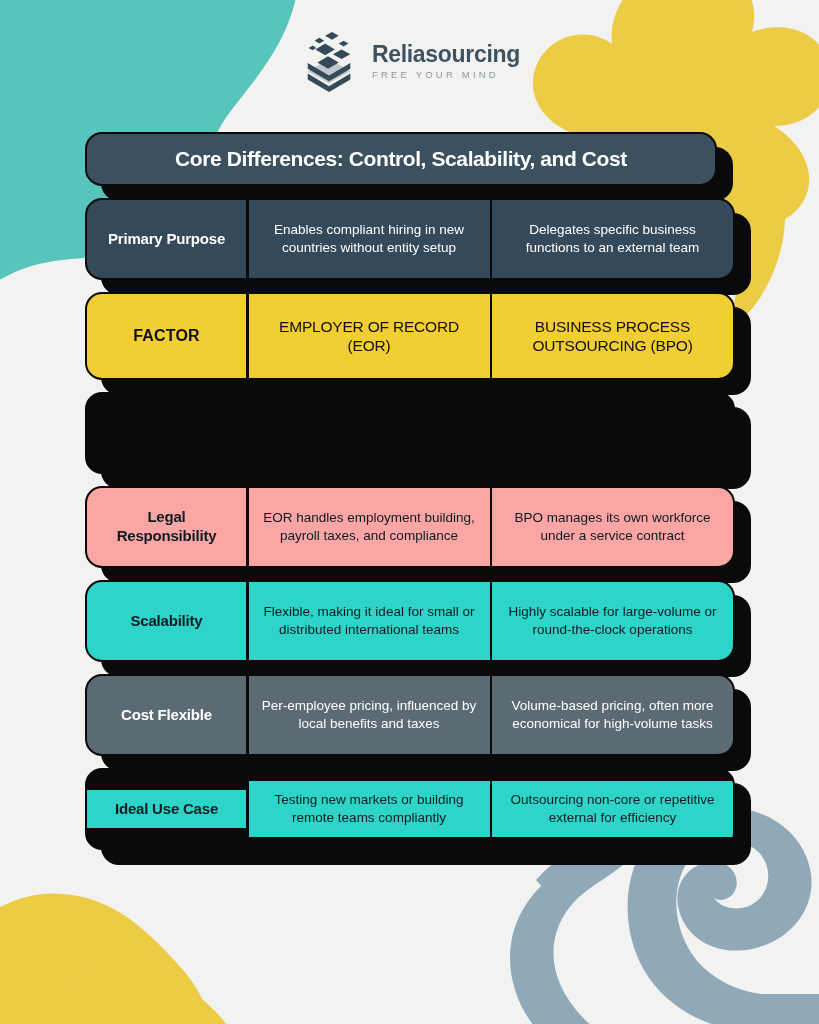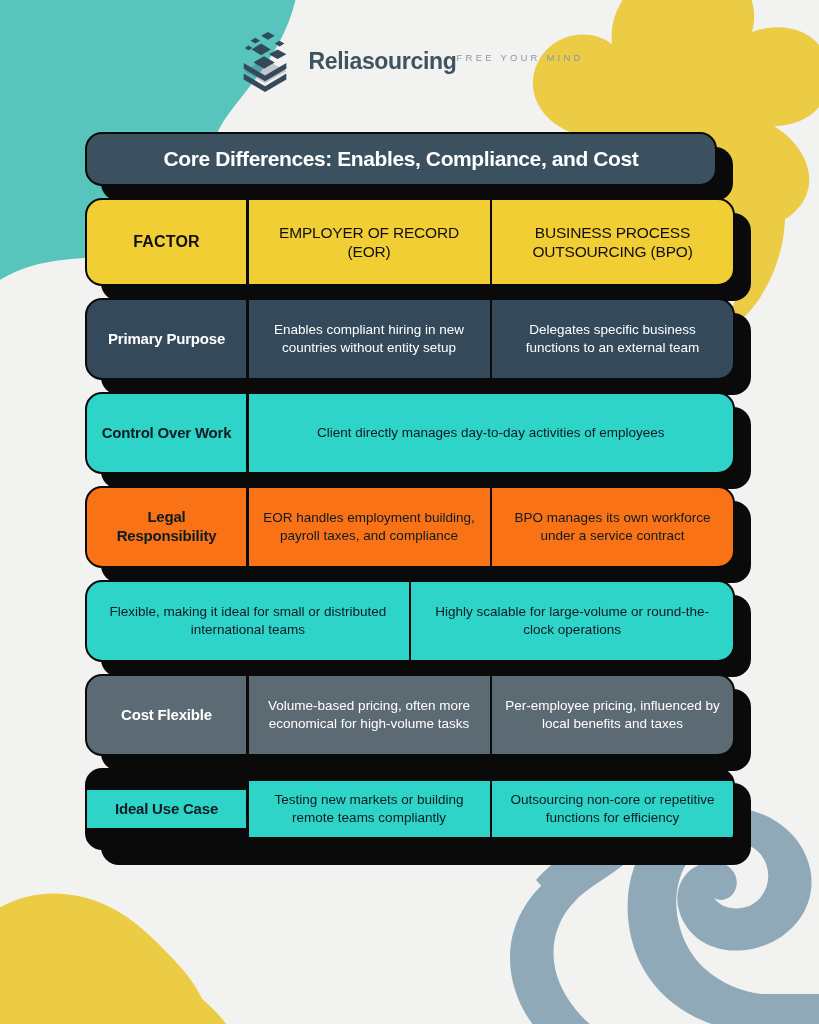--- a/index.html
+++ b/index.html
@@ -14,21 +14,21 @@
   
   #bg-decor { position:absolute; inset:0; width:819px; height:1024px; z-index:0; }
 
   
   .logo-wrap {
     position:absolute; top:30px; left:0; width:819px;
     display:flex; align-items:center; justify-content:center; gap:11px;
     z-index:5;
   }
   .logo-mark { width:62px; height:62px; flex:0 0 auto; }
-  .logo-text { display:flex; flex-direction:row; justify-content:center; }
+  .logo-text { display:flex; flex-direction:column; justify-content:center; }
   .logo-name {
     font-size:23px; font-weight:bold; color:#3d5361;
     letter-spacing:-0.3px; line-height:1.05;
   }
   .logo-tag {
     font-size:9.5px; color:#8b98a1; letter-spacing:3.2px;
     margin-top:3px; font-weight:400;
   }
 
   
@@ -91,21 +91,21 @@
 
   
   .theme-slate .cell { background:#34495a; }
   .theme-slate .txt { color:#ffffff; }
 
   
   .theme-teal .cell { background:#2fd4c8; }
   .theme-teal .txt { color:#0d1b22; }
 
   
-  .theme-bluegray .cell { background:#f97316; }
+  .theme-bluegray .cell { background:#fca5a5; }
   .theme-bluegray .txt { color:#0d1b22; }
 
   
   .theme-gray .cell { background:#5b6a73; }
   .theme-gray .txt { color:#ffffff; }
 
   .r-primary .body { height:82px; }
   .r-control .body { height:82px; }
   .r-legal   .body { height:82px; }
   .r-scale   .body { height:82px; }
@@ -173,63 +173,57 @@
     <div class="logo-name">Reliasourcing</div>
     <div class="logo-tag">FREE YOUR MIND</div>
   </div>
 </div>
 
 <div class="table-wrap">
 
   <div class="card title-card">
     <div class="shadow"></div>
     <div class="body">
-      <div class="title-text">Core Differences: Enables, Compliance, and Cost</div>
+      <div class="title-text">Core Differences: Control, Scalability, and Cost</div>
+    </div>
+  </div>
+
+  <div class="card row-card r-primary theme-slate">
+    <div class="shadow"></div>
+    <div class="body">
+      <div class="cell c1">
+        <span class="txt">Primary Purpose</span>
+      </div>
+      <div class="cell c2">
+        <span class="txt">Enables compliant hiring in new countries without entity setup</span>
+      </div>
+      <div class="cell c3">
+        <span class="txt">Delegates specific business functions to an external team</span>
+      </div>
     </div>
   </div>
 
   <div class="card row-card head-row">
     <div class="shadow"></div>
     <div class="body">
       <div class="cell c1">
         <span class="txt">FACTOR</span>
       </div>
       <div class="cell c2">
         <span class="txt">EMPLOYER OF RECORD (EOR)</span>
       </div>
       <div class="cell c3">
         <span class="txt">BUSINESS PROCESS OUTSOURCING (BPO)</span>
       </div>
     </div>
   </div>
 
-  <div class="card row-card r-primary theme-slate">
-    <div class="shadow"></div>
-    <div class="body">
-      <div class="cell c1">
-        <span class="txt">Primary Purpose</span>
-      </div>
-      <div class="cell c2">
-        <span class="txt">Enables compliant hiring in new countries without entity setup</span>
-      </div>
-      <div class="cell c3">
-        <span class="txt">Delegates specific business functions to an external team</span>
-      </div>
-    </div>
-  </div>
-
   <div class="card row-card r-control theme-teal">
     <div class="shadow"></div>
     <div class="body">
-      <div class="cell c1">
-        <span class="txt">Control Over Work</span>
-      </div>
-      <div class="cell c2">
-        <span class="txt">Client directly manages day-to-day activities of employees</span>
-      </div>
     </div>
   </div>
 
   <div class="card row-card r-legal theme-bluegray">
     <div class="shadow"></div>
     <div class="body">
       <div class="cell c1">
         <span class="txt">Legal Responsibility</span>
       </div>
       <div class="cell c2">
@@ -237,52 +231,55 @@
       </div>
       <div class="cell c3">
         <span class="txt">BPO manages its own workforce under a service contract</span>
       </div>
     </div>
   </div>
 
   <div class="card row-card r-scale theme-teal">
     <div class="shadow"></div>
     <div class="body">
+      <div class="cell c1">
+        <span class="txt">Scalability</span>
+      </div>
       <div class="cell c2">
         <span class="txt">Flexible, making it ideal for small or distributed international teams</span>
       </div>
       <div class="cell c3">
         <span class="txt">Highly scalable for large-volume or round-the-clock operations</span>
       </div>
     </div>
   </div>
 
   <div class="card row-card r-cost theme-gray">
     <div class="shadow"></div>
     <div class="body">
       <div class="cell c1">
         <span class="txt">Cost Flexible</span>
       </div>
+      <div class="cell c2">
+        <span class="txt">Per-employee pricing, influenced by local benefits and taxes</span>
+      </div>
       <div class="cell c3">
         <span class="txt">Volume-based pricing, often more economical for high-volume tasks</span>
       </div>
-      <div class="cell c2">
-        <span class="txt">Per-employee pricing, influenced by local benefits and taxes</span>
-      </div>
     </div>
   </div>
 
   <div class="card row-card r-ideal theme-teal">
     <div class="shadow"></div>
     <div class="body">
       <div class="cell c1">
         <span class="txt">Ideal Use Case</span>
       </div>
       <div class="cell c2">
         <span class="txt">Testing new markets or building remote teams compliantly</span>
       </div>
       <div class="cell c3">
-        <span class="txt">Outsourcing non-core or repetitive functions for efficiency</span>
+        <span class="txt">Outsourcing non-core or repetitive external for efficiency</span>
       </div>
     </div>
   </div>
 
 </div>
 
 </body></html>

